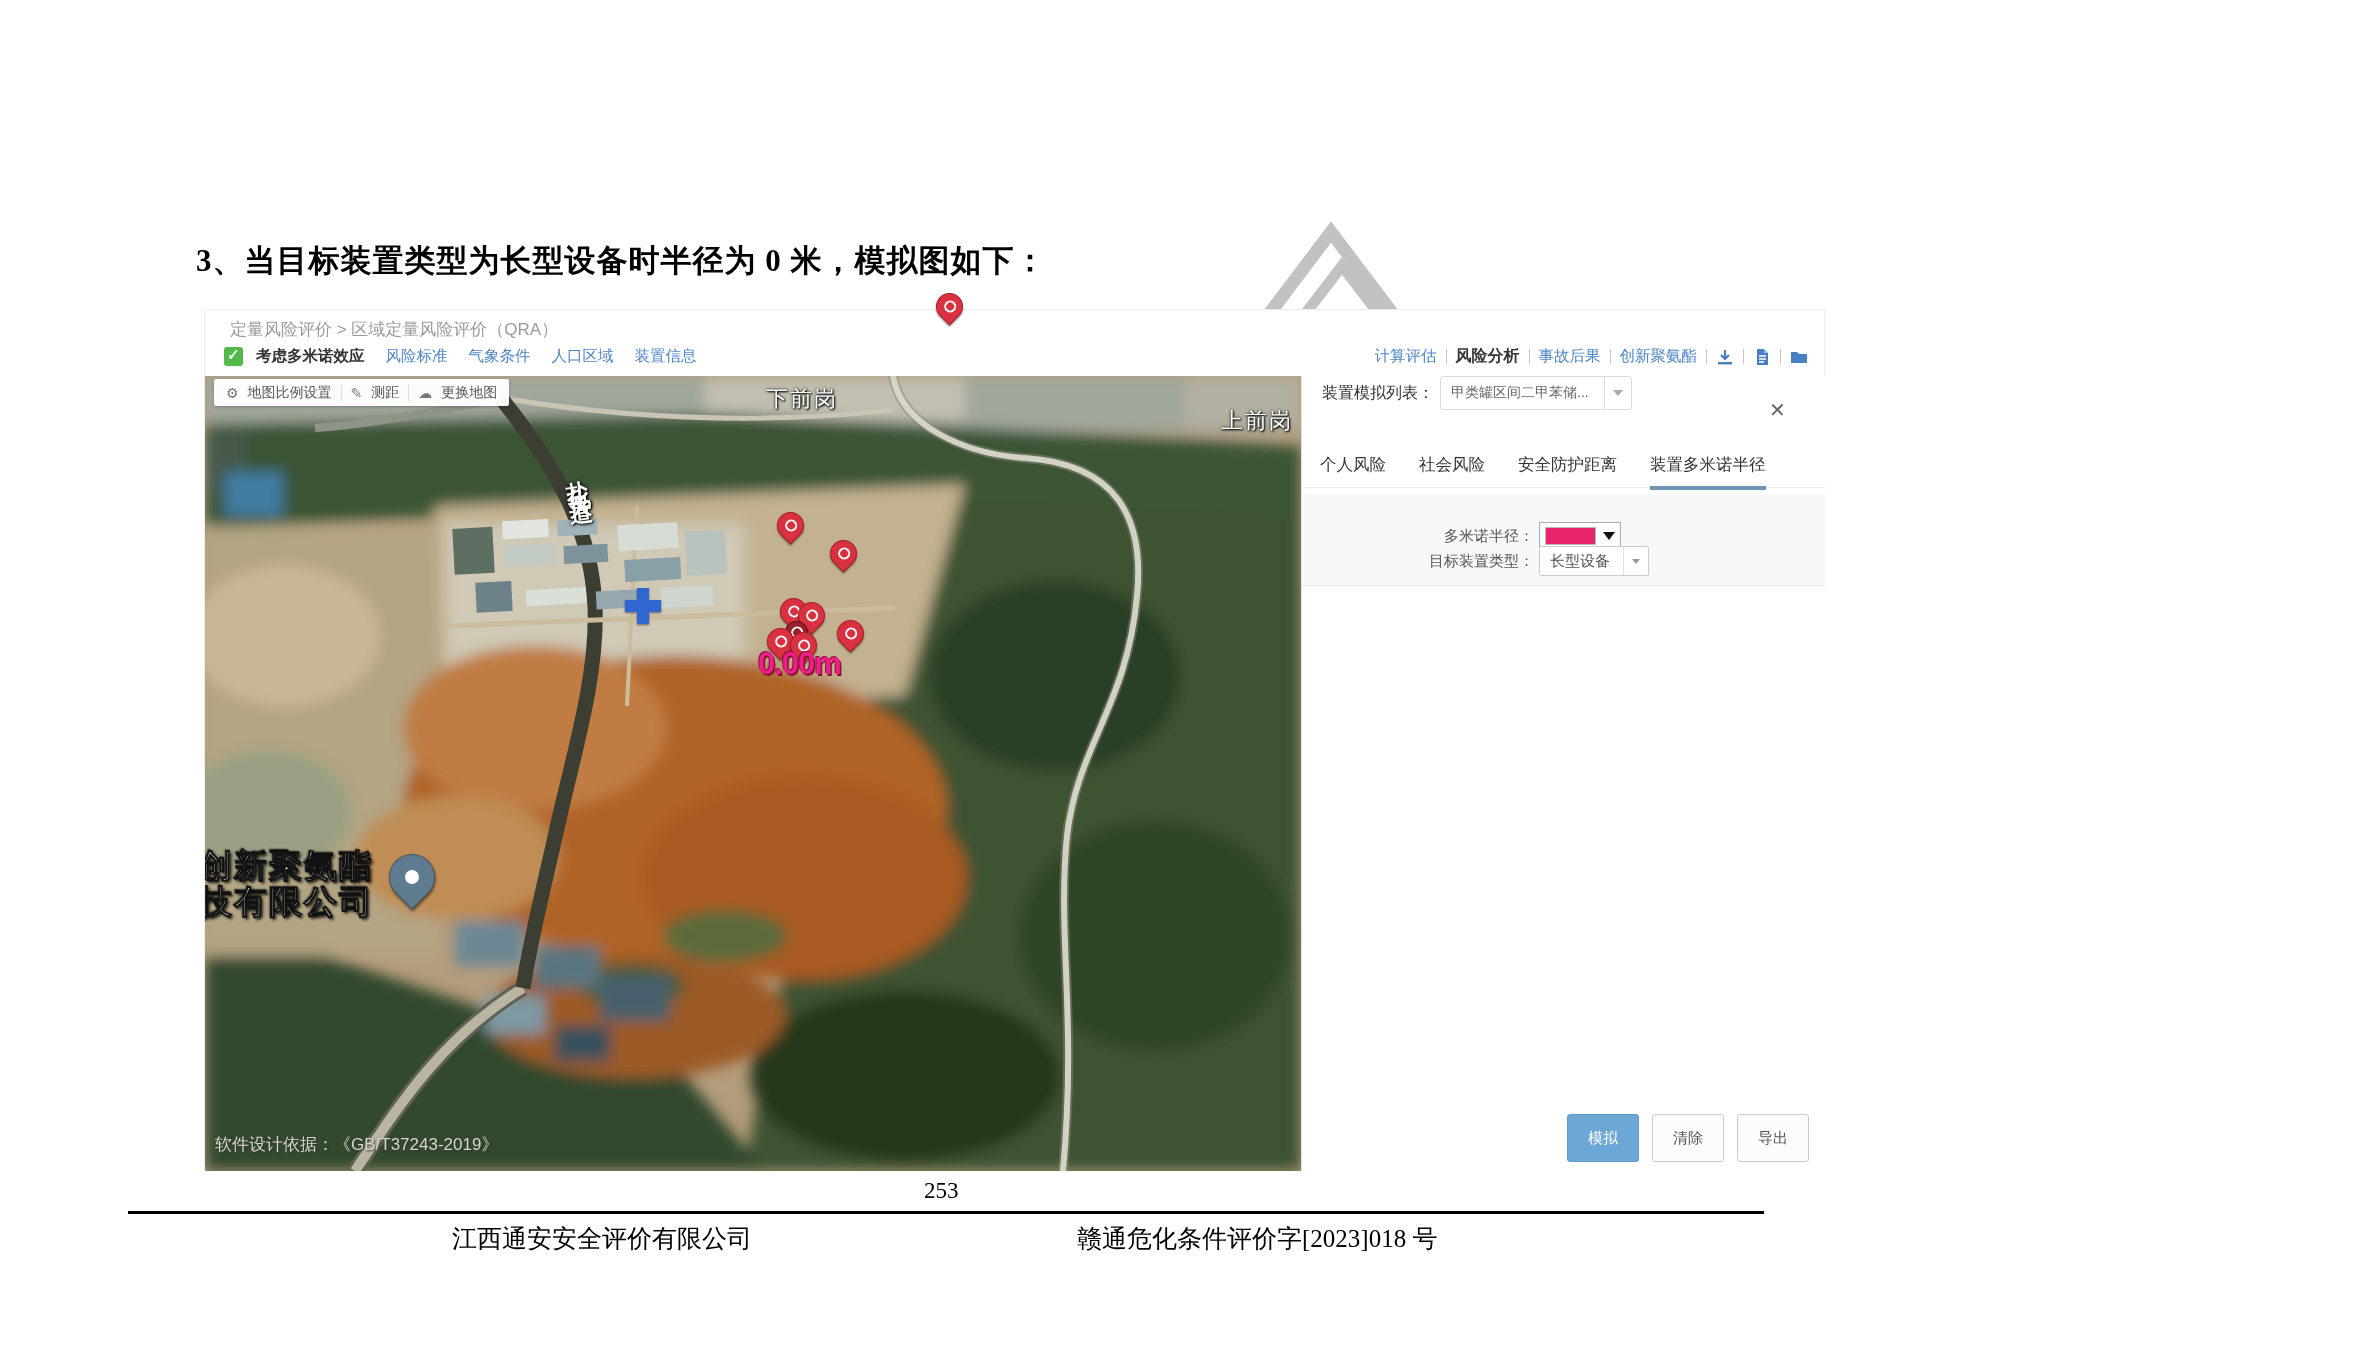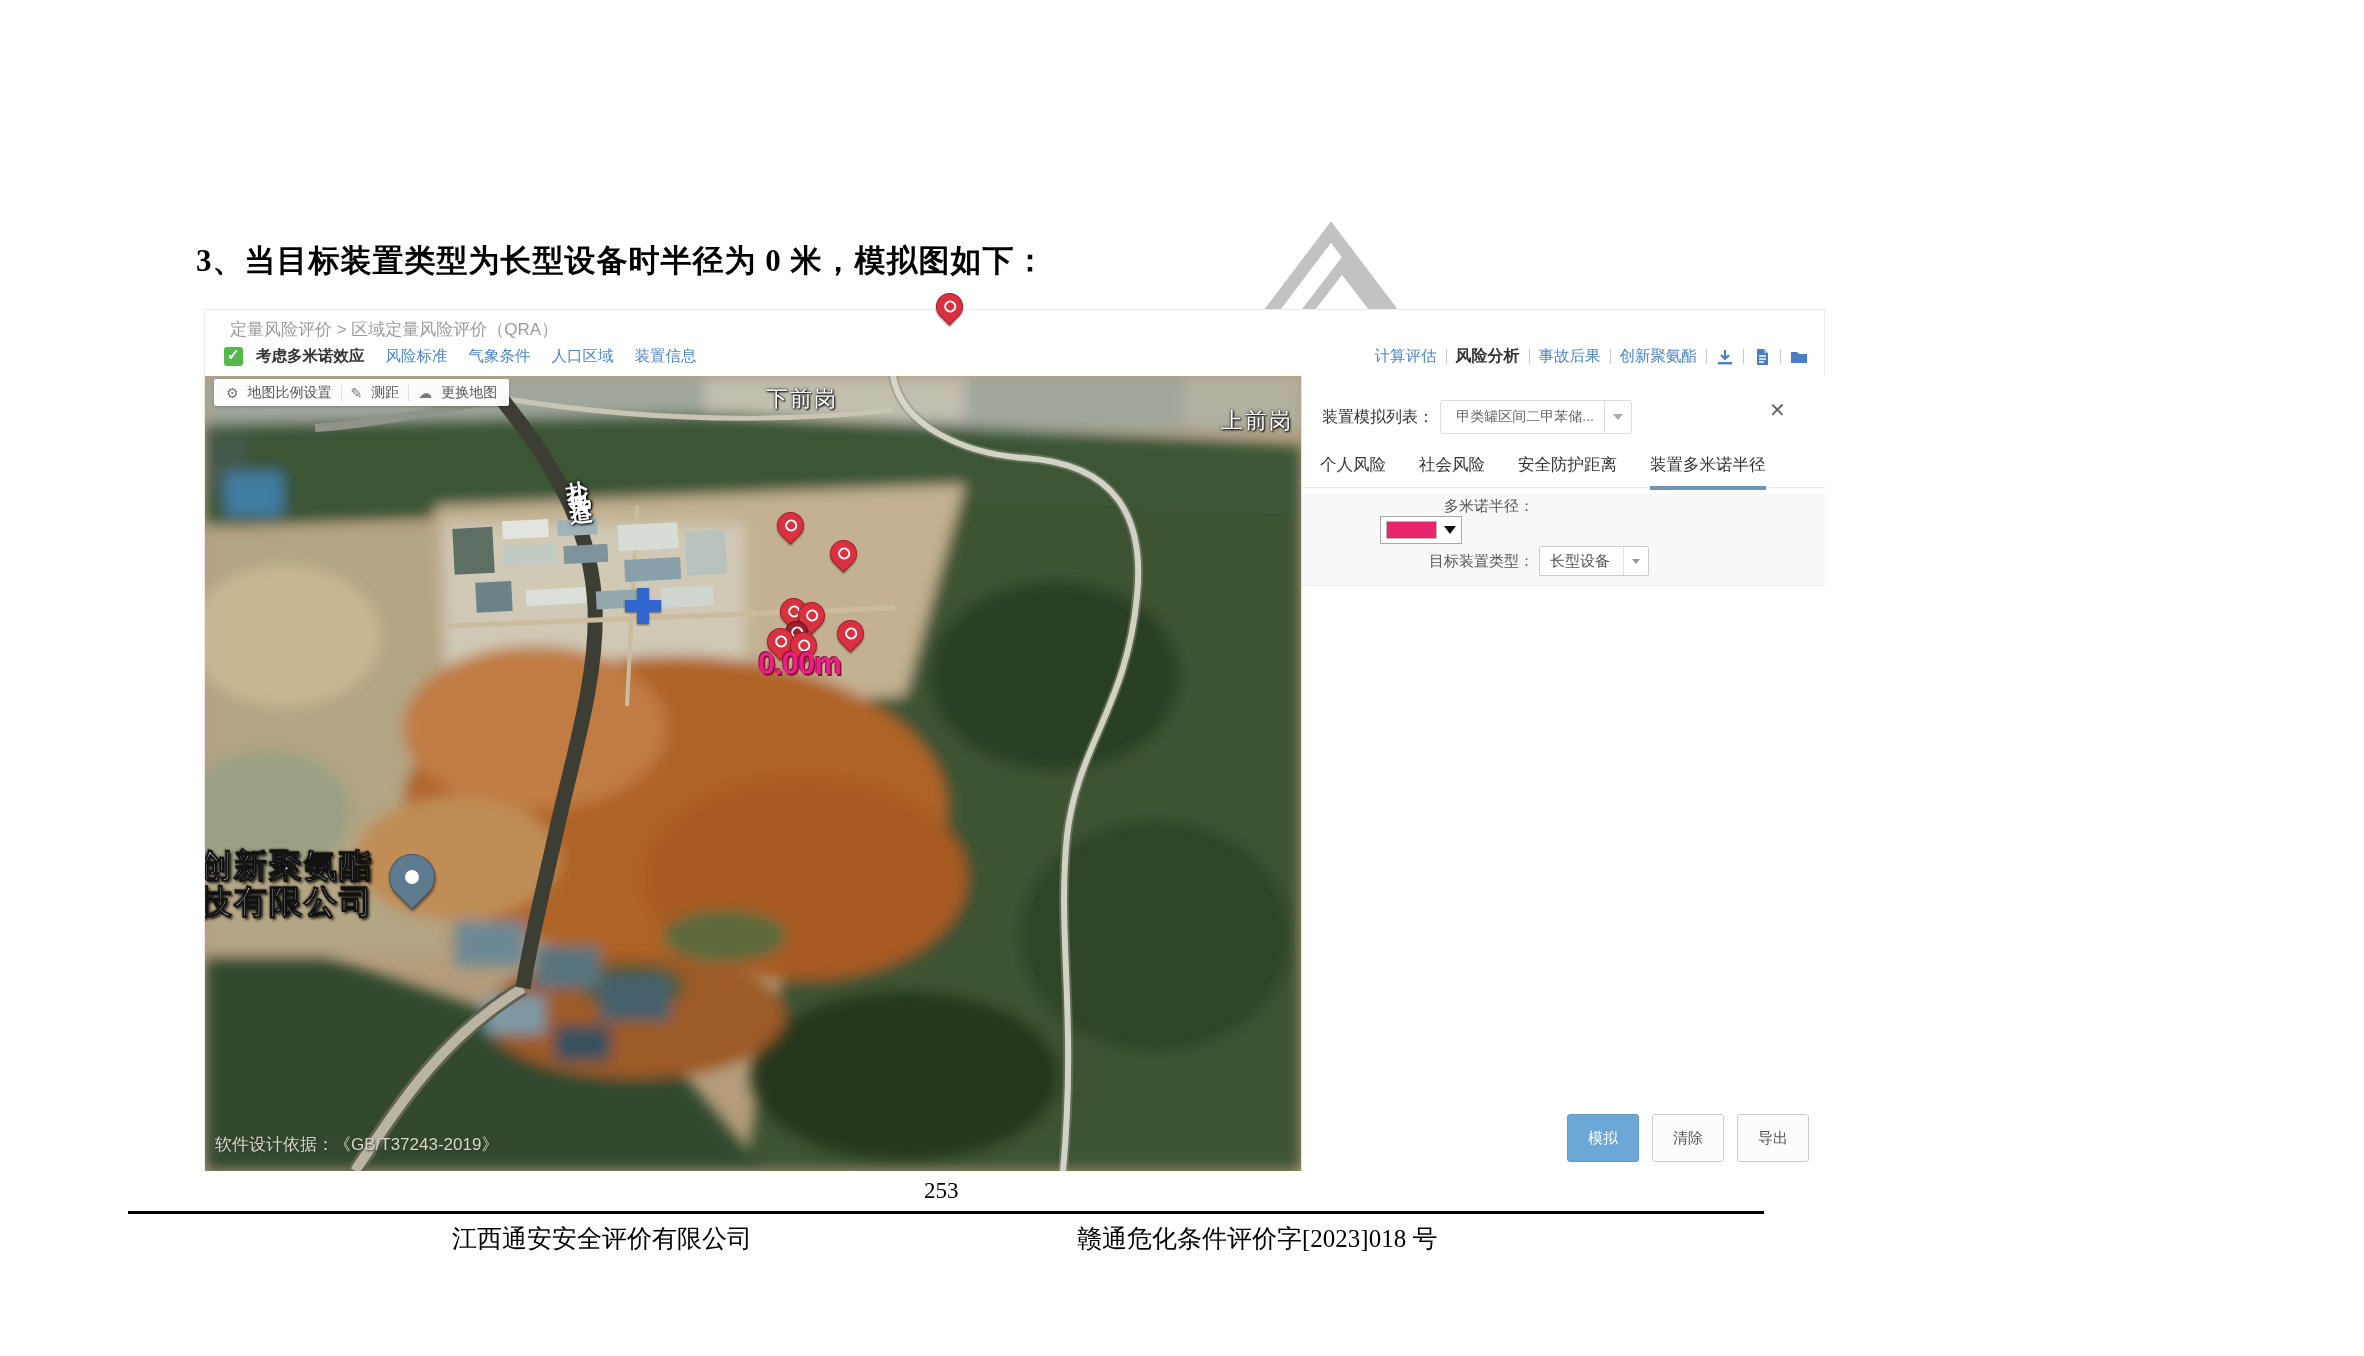--- a/index.html
+++ b/index.html
@@ -67,21 +67,21 @@
     width:14px; height:14px; background:#fff; border-radius:50%; }
   .cross { position:absolute; width:36px; height:36px; filter:drop-shadow(0 1px 1px rgba(0,0,0,.5)); }
   .cross::before { content:""; position:absolute; left:0; top:12px; width:36px; height:12px; background:#2f66cf; }
   .cross::after  { content:""; position:absolute; left:12px; top:0; width:12px; height:36px; background:#2f66cf; }
   .dist-label { position:absolute; left:553px; top:270px; font-size:31px; font-weight:bold; color:#ec1e8c;
     letter-spacing:-1px; text-shadow:1.5px 1.5px 0 #8a1430, -1px -1px 0 #8a1430; }
 
   
   .panel { position:absolute; left:1096px; top:66px; width:524px; height:795px; background:#fff;
            border-left:1px solid #e3e3e3; }
-  .panel-header { position:absolute; left:20px; top:24px; display:flex; align-items:center;text-align:right; }
+  .panel-header { position:absolute; left:20px; top:0; display:flex; align-items:center; }
   .ph-label { font-size:16px; color:#333; }
   .select { margin-left:6px; width:192px; height:34px; border:1px solid #ddd; border-radius:3px;
     display:flex; align-items:center; background:#fff; }
   .select .val { flex:1; font-size:14px; color:#666; padding:0 10px; white-space:nowrap; overflow:hidden; }
   .select .arr { width:27px; height:100%; border-left:1px solid #ddd; display:flex; align-items:center; justify-content:center; }
   .caret { width:0; height:0; border-left:5px solid transparent; border-right:5px solid transparent; border-top:6px solid #aaa; }
   .close-x { position:absolute; right:32px; top:22px; width:24px; height:24px; color:#666; cursor:pointer; }
   .close-x::before { content:"✕"; font-size:20px; }
 
   .tabs-row { position:absolute; left:0; right:0; top:66px; height:46px; border-bottom:1px solid #ececec; }
@@ -281,21 +281,21 @@
       <div class="tabs-row">
         <div class="tabs">
           <span class="tab">个人风险</span>
           <span class="tab">社会风险</span>
           <span class="tab">安全防护距离</span>
           <span class="tab active">装置多米诺半径</span>
         </div>
       </div>
 
       <div class="form-strip">
-        <div class="frow" style="top:3px;flex-direction:column;">
+        <div class="frow" style="top:28px;">
           <span class="flabel">多米诺半径：</span>
           <div class="radius-box">
             <span class="swatch" style="background:#e8246d;"></span>
             <span class="bcaret"></span>
           </div>
         </div>
         <div class="frow" style="top:52px;">
           <span class="flabel">目标装置类型：</span>
           <div class="type-box">
             <span class="val">长型设备</span>

